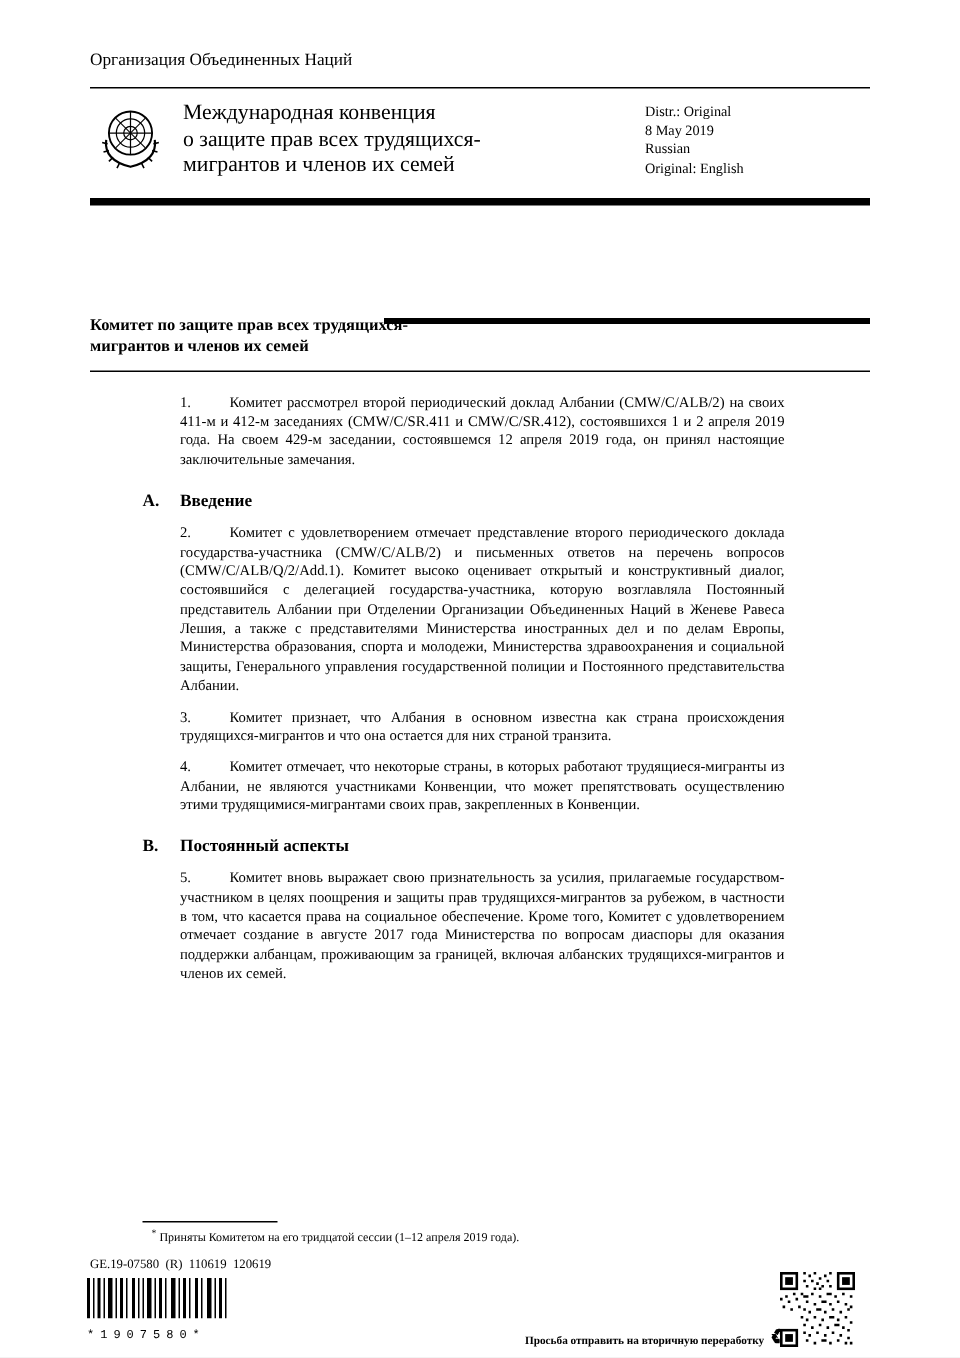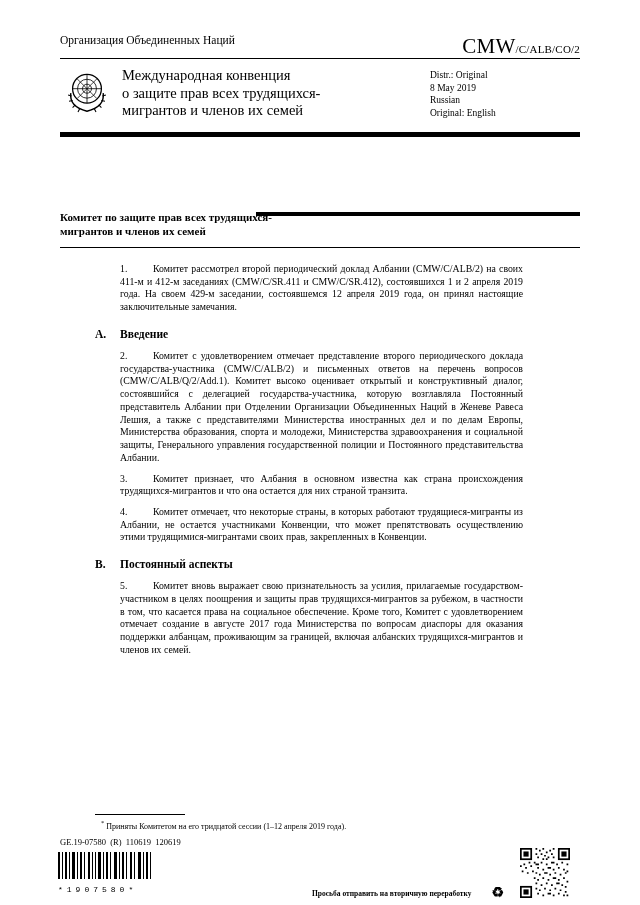--- a/index.html
+++ b/index.html
@@ -51,35 +51,34 @@
   .footnote-area { position:absolute; top:814px; left:95px; width:420px; }
   .footnote-rule { width:90px; border-top:1px solid #000; margin-bottom:4px; }
   .footnote-text { font-size:8px; line-height:1.3; padding-left:6px; }
   .footnote-text sup { font-size:6.5px; }
 
   
   .ge-line { position:absolute; top:837px; left:60px; font-size:8.5px; white-space:pre; }
   .barcode-block { position:absolute; top:852px; left:58px; width:100px; text-align:left; }
   .barcode-text { font-family:"Liberation Mono", monospace; font-size:8px; letter-spacing:4px; margin-top:2px; }
   .recycle-line {
-    position:absolute; top:886px; right:136px;
-    display:flex; align-items:center; gap:20px;
+    position:absolute; top:886px; right:114px;
+    display:flex; align-items:center; gap:4px;
     font-size:7.5px; font-weight:bold;
   }
   .recycle-glyph { font-size:14px; line-height:1; }
   .qr-block { position:absolute; top:848px; right:70px; width:50px; height:50px; }
 </style>
 </head>
 <body>
 
 <div class="page">
 
   <div class="header-row">
     <span class="org-name">Организация Объединенных Наций</span>
-    <span class="doc-symbol"><span class="big">CMW</span><span>/C/ALB/CO/2</span></span>
   </div>
   <div class="rule-thin-top"></div>
 
   <div class="masthead">
     <div class="emblem-box">
       <svg width="54" height="58" viewBox="0 0 60 64">
         <circle cx="30" cy="25" r="16" fill="none" stroke="#000" stroke-width="1.4"></circle>
         <circle cx="30" cy="25" r="10.5" fill="none" stroke="#000" stroke-width="0.9"></circle>
         <circle cx="30" cy="25" r="5" fill="none" stroke="#000" stroke-width="0.9"></circle>
         <line x1="14" y1="25" x2="46" y2="25" stroke="#000" stroke-width="0.9"></line>
@@ -110,21 +109,21 @@
   <div class="body-content">
 
     <p class="para"><span class="pnum">1.</span><span>Комитет рассмотрел второй периодический доклад Албании (CMW/C/ALB/2) на своих 411-м и 412-м заседаниях (CMW/C/SR.411 и CMW/C/SR.412), состоявшихся 1 и 2 апреля 2019 года. На своем 429-м заседании, состоявшемся 12 апреля 2019 года, он принял настоящие заключительные замечания.</span></p>
 
     <div class="section-head"><span class="section-letter">A.</span><span>Введение</span></div>
 
     <p class="para"><span class="pnum">2.</span><span>Комитет с удовлетворением отмечает представление второго периодического доклада государства-участника (CMW/C/ALB/2) и письменных ответов на перечень вопросов (CMW/C/ALB/Q/2/Add.1). Комитет высоко оценивает открытый и конструктивный диалог, состоявшийся с делегацией государства-участника, которую возглавляла Постоянный представитель Албании при Отделении Организации Объединенных Наций в Женеве Равеса Лешия, а также с представителями Министерства иностранных дел и по делам Европы, Министерства образования, спорта и молодежи, Министерства здравоохранения и социальной защиты, Генерального управления государственной полиции и Постоянного представительства Албании.</span></p>
 
     <p class="para"><span class="pnum">3.</span><span>Комитет признает, что Албания в основном известна как страна происхождения трудящихся-мигрантов и что она остается для них страной транзита.</span></p>
 
-    <p class="para"><span class="pnum">4.</span><span>Комитет отмечает, что некоторые страны, в которых работают трудящиеся-мигранты из Албании, не остается участниками Конвенции, что может препятствовать осуществлению этими трудящимися-мигрантами своих прав, закрепленных в Конвенции.</span></p>
+    <p class="para"><span class="pnum">4.</span><span>Комитет отмечает, что некоторые страны, в которых работают трудящиеся-мигранты из Албании, не являются участниками Конвенции, что может препятствовать осуществлению этими трудящимися-мигрантами своих прав, закрепленных в Конвенции.</span></p>
 
     <div class="section-head"><span class="section-letter">B.</span><span>Постоянный аспекты</span></div>
 
     <p class="para"><span class="pnum">5.</span><span>Комитет вновь выражает свою признательность за усилия, прилагаемые государством-участником в целях поощрения и защиты прав трудящихся-мигрантов за рубежом, в частности в том, что касается права на социальное обеспечение. Кроме того, Комитет с удовлетворением отмечает создание в августе 2017 года Министерства по вопросам диаспоры для оказания поддержки албанцам, проживающим за границей, включая албанских трудящихся-мигрантов и членов их семей.</span></p>
   </div>
 
   <div class="footnote-area">
     <div class="footnote-rule"></div>
     <div class="footnote-text"><sup>*</sup> <span>Приняты Комитетом на его тридцатой сессии (1–12 апреля 2019 года).</span></div>
   </div>

